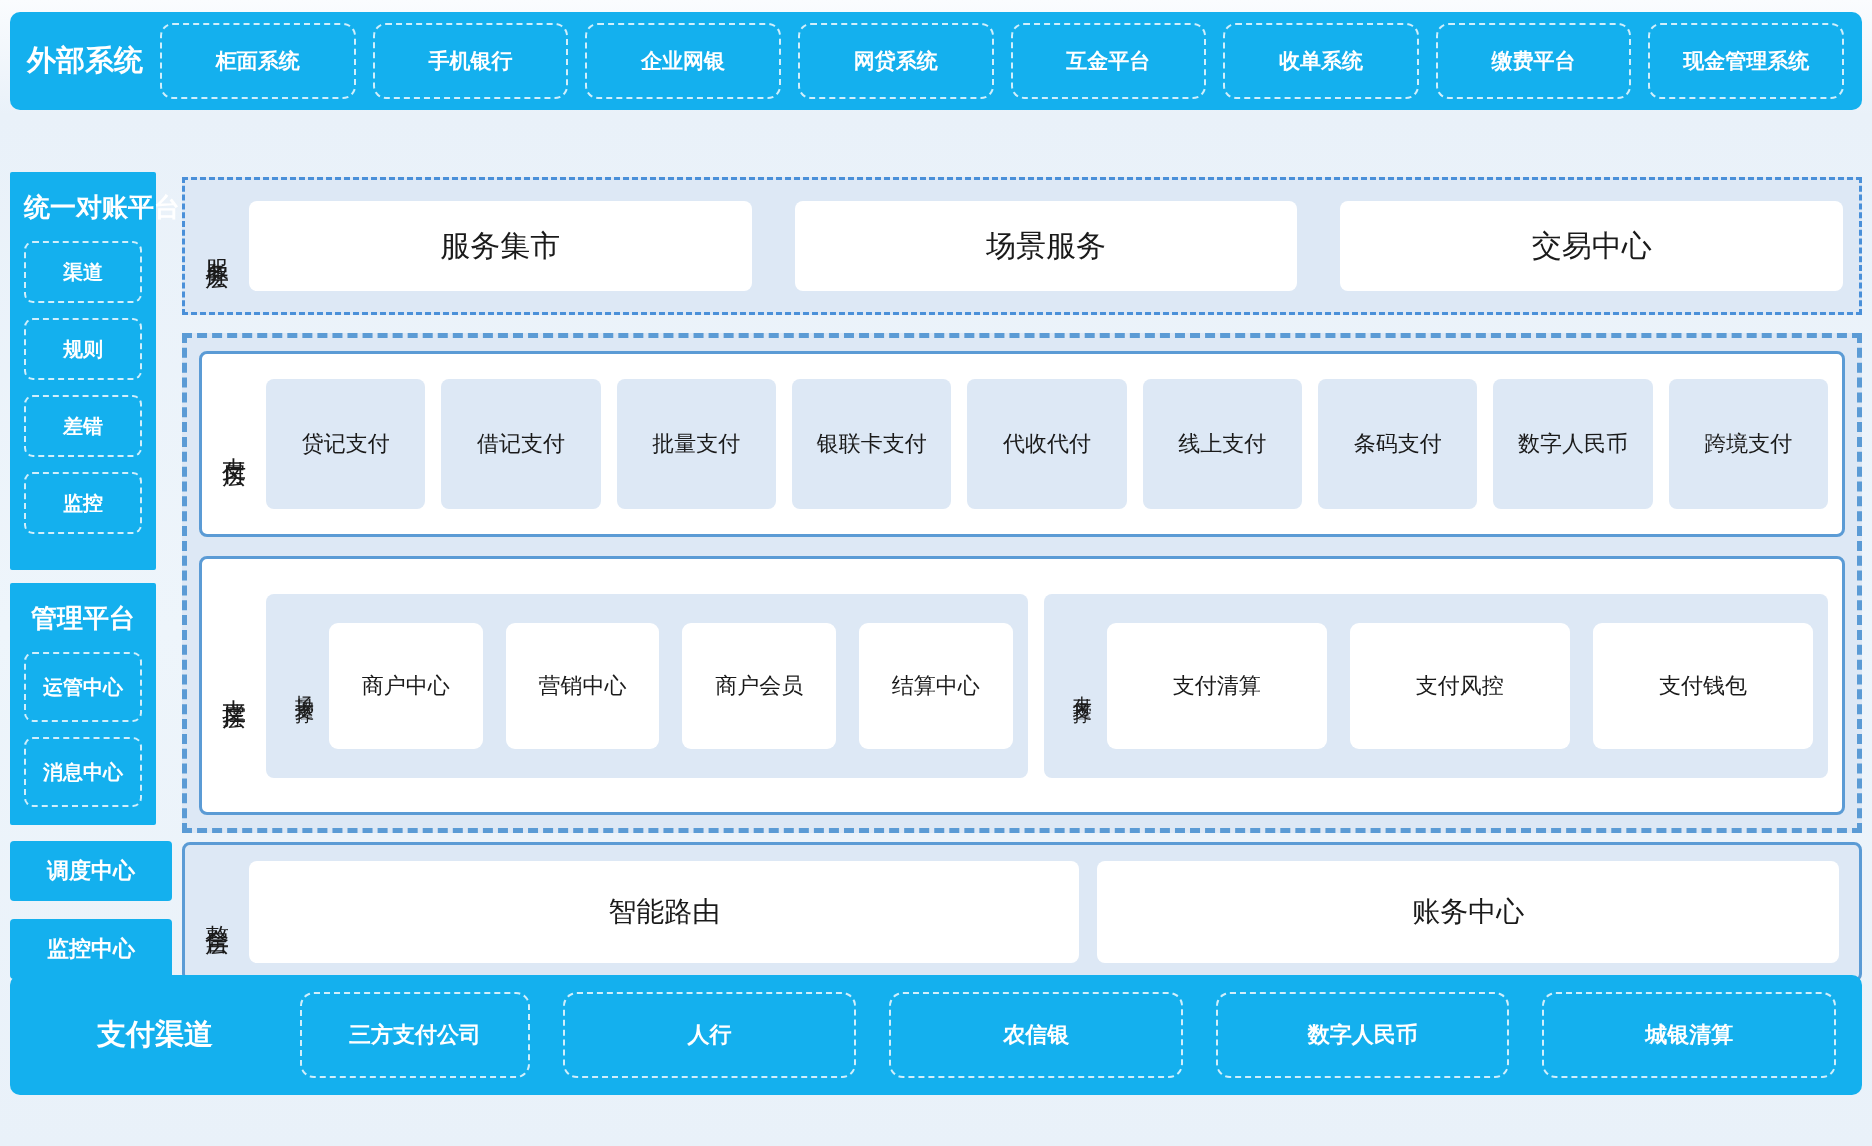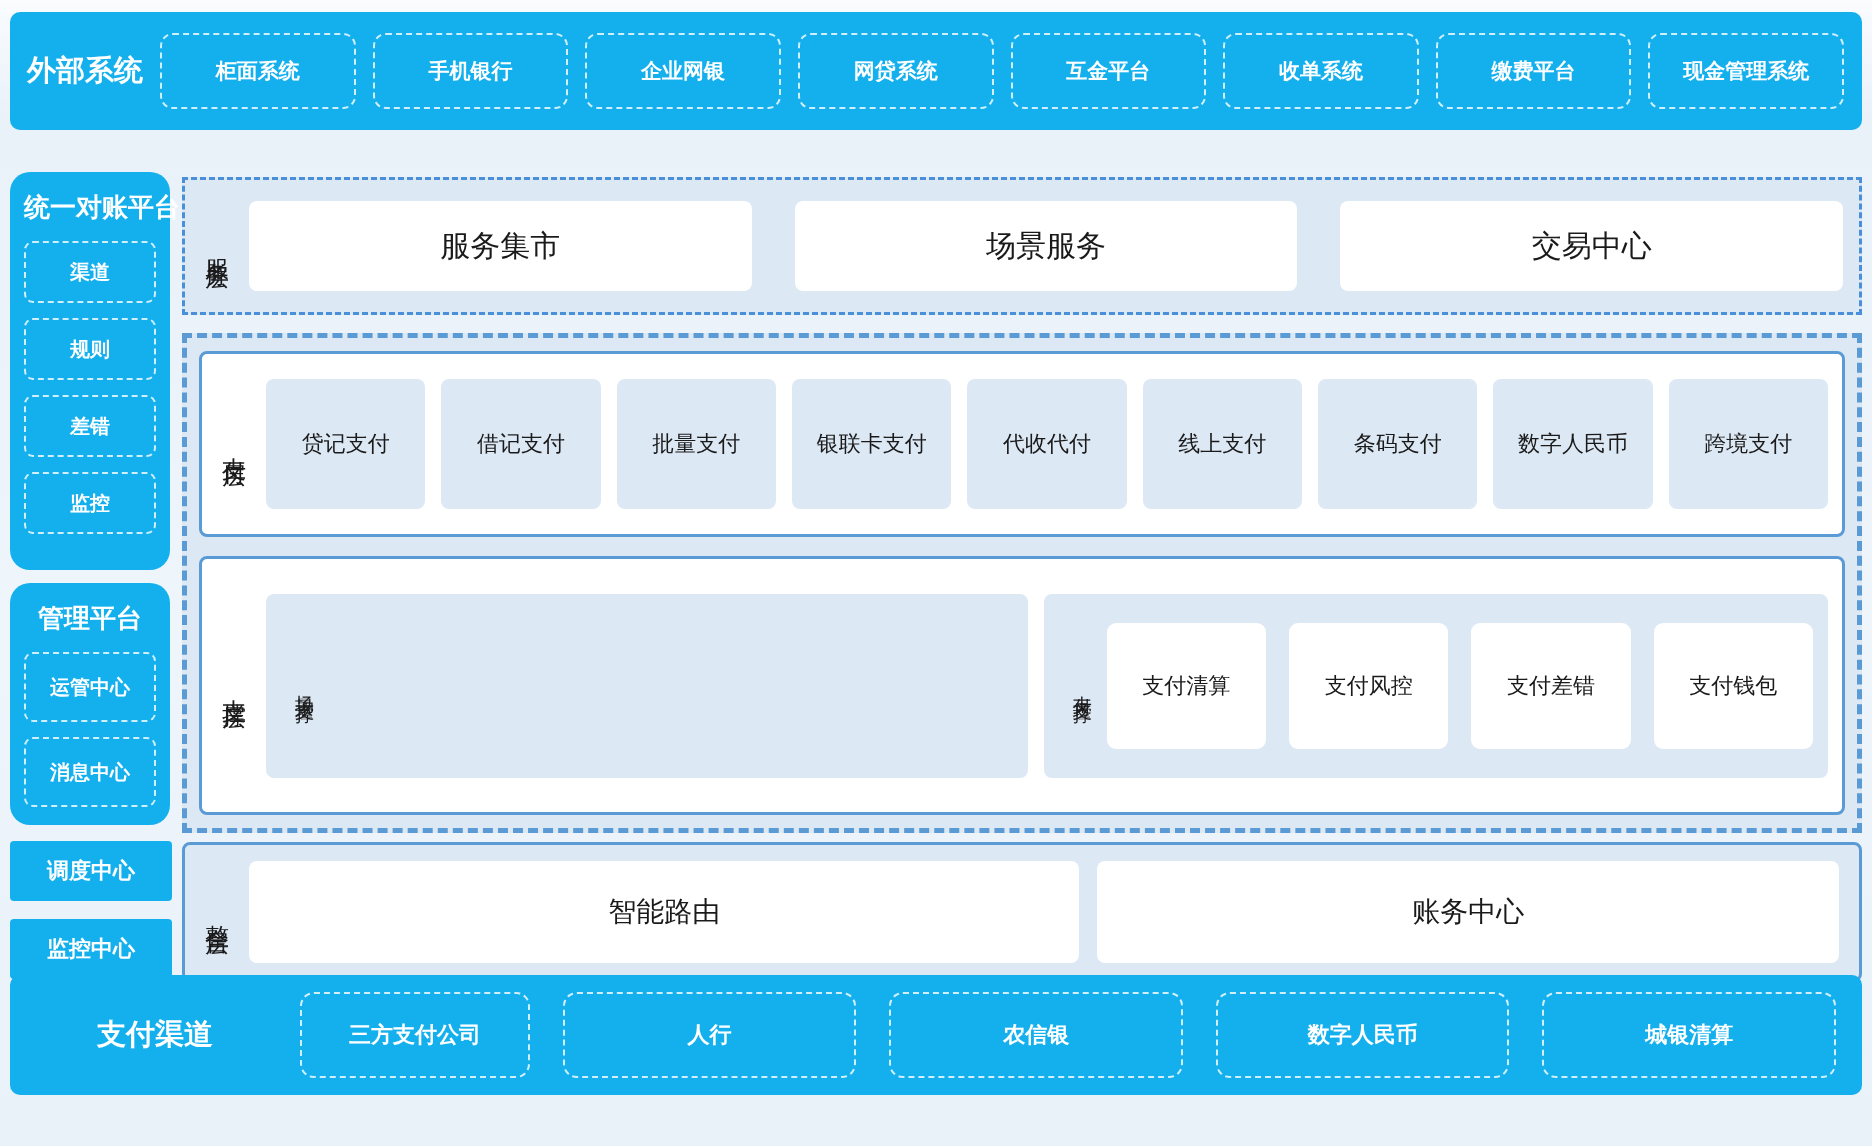--- a/index.html
+++ b/index.html
@@ -7,39 +7,39 @@
   body {
     position:relative;
     font-family:"Liberation Sans","DejaVu Sans",sans-serif;
     background:linear-gradient(180deg,#fafcfe 0%,#e9f1f9 10%,#eef5fb 55%,#e9f1f9 100%);
     overflow:hidden;
     color:#1a1a1a;
   }
 
   
   .blue-bar {
-    position:absolute; left:10px; width:1852px; height:118px;
+    position:absolute; left:10px; width:1852px; height:98px;
     background:#14b0ee; border-radius:10px;
     display:flex; align-items:center;
   }
   .bar-title {
     color:#fff; font-weight:bold; font-size:29px;
     text-align:center; flex:0 0 auto; white-space:nowrap;
   }
   .bar-items { flex:1; display:flex; gap:17px; padding-right:18px; height:76px; }
   .bar-item {
     flex:1; border:2px dashed rgba(255,255,255,.8); border-radius:13px;
     display:flex; align-items:center; justify-content:center;
     color:#fff; font-weight:bold; font-size:21px; white-space:nowrap;
   }
 
   
   .left-panel {
-    position:absolute; left:10px; width:160px;
-    background:#14b0ee; border-radius:20px;
+    position:absolute; left:10px; width:146px;
+    background:#14b0ee; border-radius:2px;
     display:flex; flex-direction:column; padding:18px 14px 14px 14px;
   }
   .panel-title {
     color:#fff; font-weight:bold; font-size:26px; text-align:center;
     margin-bottom:16px; white-space:nowrap;
   }
   .panel-item {
     border:2px dashed rgba(255,255,255,.8); border-radius:9px;
     color:#fff; font-weight:bold; font-size:20px;
     display:flex; align-items:center; justify-content:center;
@@ -192,30 +192,35 @@
   <div id="support-box" class="solid-box">
     <div class="v-label-col">
       <span class="v-label">支撑层</span>
     </div>
     <div class="groups">
 
       <div class="group" id="group-scene">
         <div class="g-label-col">
           <span class="v-label small">场景支撑</span>
         </div>
+        <div class="row">
+          <div class="group-white-box">商户中心</div>
+          <div class="group-white-box">营销中心</div>
+          <div class="group-white-box">商户会员</div>
+          <div class="group-white-box">结算中心</div>
+        </div>
       </div>
 
       <div class="group" id="group-pay">
         <div class="g-label-col">
           <span class="v-label small">支付支撑</span>
         </div>
         <div class="row">
           <div class="group-white-box">支付清算</div>
           <div class="group-white-box">支付风控</div>
-          <div class="group-white-box">支付差错</div>
           <div class="group-white-box">支付钱包</div>
         </div>
       </div>
 
     </div>
   </div>
 </div>
 
 <div id="integration-layer">
   <div class="v-label-col">

